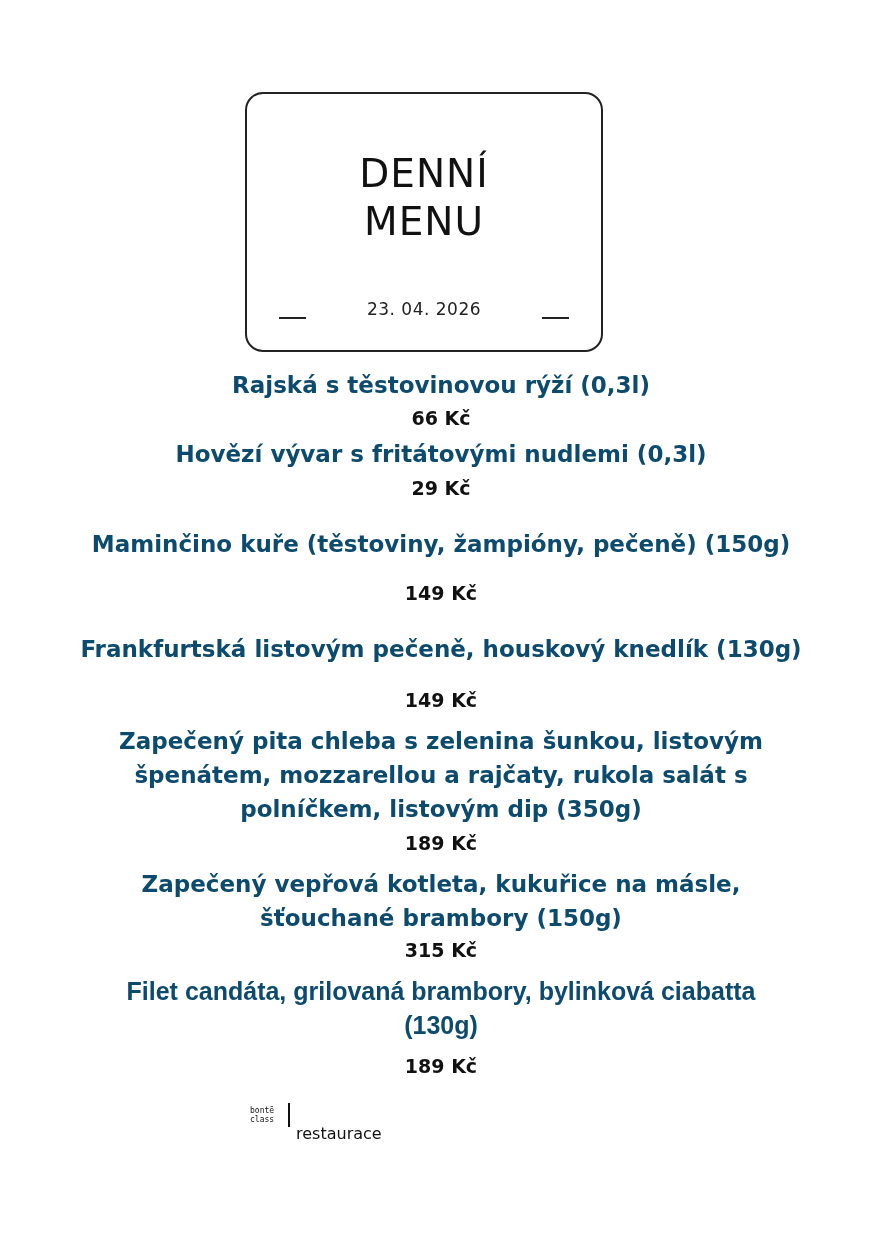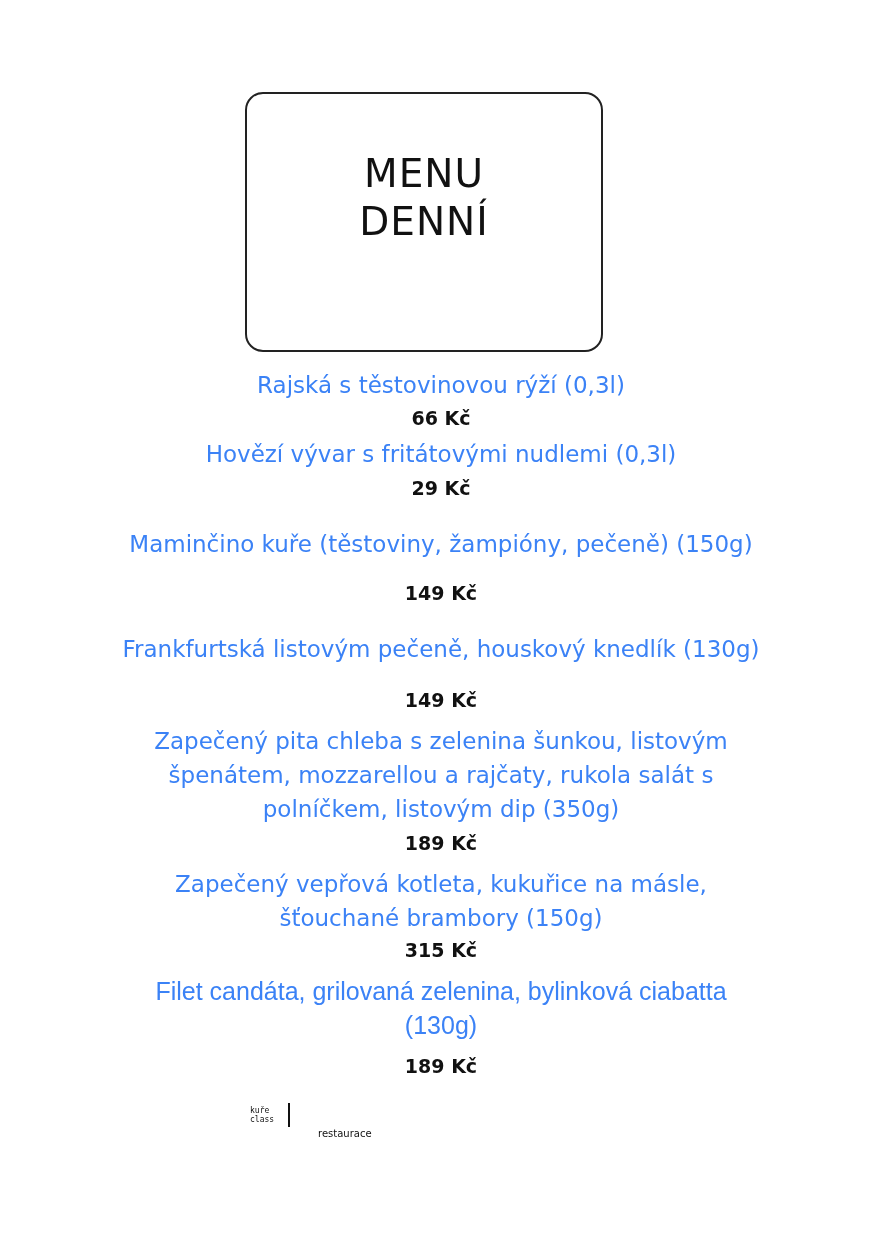--- a/index.html
+++ b/index.html
@@ -14,36 +14,41 @@
   }
   .date-row { position:absolute; left:0; right:0; top:205px; height:24px; }
   .dash { position:absolute; top:18px; width:27px; height:2px; background:#222; }
   .dash.l { left:32px; }
   .dash.r { right:32px; }
   .date { position:absolute; left:0; right:0; top:0; text-align:center; font-size:17px; color:#222; letter-spacing:0.5px; }
   .menu { position:absolute; left:0; right:0; top:0; }
   .item-name, .item-price {
     position:absolute; left:60px; right:60px; text-align:center;
   }
-  .item-name { font-family:"DejaVu Sans", sans-serif; font-size:23px; line-height:33px; color:#3b82f6; font-weight:400; }
+  .item-name { font-family:"DejaVu Sans", sans-serif; font-size:23px; line-height:33px; color:#0c4a6e; font-weight:700; }
   .item-name.narrow { font-family:"Liberation Sans", sans-serif; font-size:25px; }
   .item-price { font-family:"DejaVu Sans", sans-serif; font-weight:bold; font-size:19px; line-height:24px; color:#111; }
   .logo { position:absolute; left:250px; top:1094px; width:360px; height:50px; }
   .logo-small { position:absolute; left:0; top:12px; font-family:"DejaVu Sans Mono", monospace; font-size:8px; line-height:9px; color:#111; }
   .logo-bar { position:absolute; left:38px; top:9px; width:1.5px; height:24px; background:#111; }
   .logo-main { position:absolute; left:46px; top:-7px; font-family:"DejaVu Sans", sans-serif; font-size:36px; line-height:44px; letter-spacing:1px; color:#111; }
-  .logo-sub { position:absolute; left:46px; top:33px; font-family:"DejaVu Sans", sans-serif; font-size:10px; line-height:14px; color:#111;margin-left:22px; }
+  .logo-sub { position:absolute; left:46px; top:33px; font-family:"DejaVu Sans", sans-serif; font-size:16px; line-height:14px; color:#111; }
 </style>
 </head>
 <body>
 
 <div class="header-box">
   <div class="title">
+    <div>DENNÍ</div>
     <div>MENU</div>
-    <div>DENNÍ</div>
+  </div>
+  <div class="date-row">
+    <div class="dash l"></div>
+    <div class="date">23. 04. 2026</div>
+    <div class="dash r"></div>
   </div>
 </div>
 
 <div class="menu">
   <div class="item-name" style="top:369px">Rajská s těstovinovou rýží (0,3l)</div>
   <div class="item-price" style="top:406px">66 Kč</div>
 
   <div class="item-name" style="top:438px">Hovězí vývar s fritátovými nudlemi (0,3l)</div>
   <div class="item-price" style="top:476px">29 Kč</div>
 
@@ -55,25 +60,25 @@
 
   <div class="item-name" style="top:725px">Zapečený pita chleba s zelenina šunkou, listovým</div>
   <div class="item-name" style="top:759px">špenátem, mozzarellou a rajčaty, rukola salát s</div>
   <div class="item-name" style="top:793px">polníčkem, listovým dip (350g)</div>
   <div class="item-price" style="top:831px">189 Kč</div>
 
   <div class="item-name" style="top:868px">Zapečený vepřová kotleta, kukuřice na másle,</div>
   <div class="item-name" style="top:902px">šťouchané brambory (150g)</div>
   <div class="item-price" style="top:938px">315 Kč</div>
 
-  <div class="item-name narrow" style="top:975px">Filet candáta, grilovaná zelenina, bylinková ciabatta</div>
+  <div class="item-name narrow" style="top:975px">Filet candáta, grilovaná brambory, bylinková ciabatta</div>
   <div class="item-name narrow" style="top:1009px">(130g)</div>
   <div class="item-price" style="top:1054px">189 Kč</div>
 </div>
 
 <div class="logo">
   <div class="logo-small">
-    <div>kuře</div>
+    <div>bontē</div>
     <div>class</div>
   </div>
   <div class="logo-bar"></div>
   <div class="logo-sub">restaurace</div>
 </div>
 
 </body></html>

